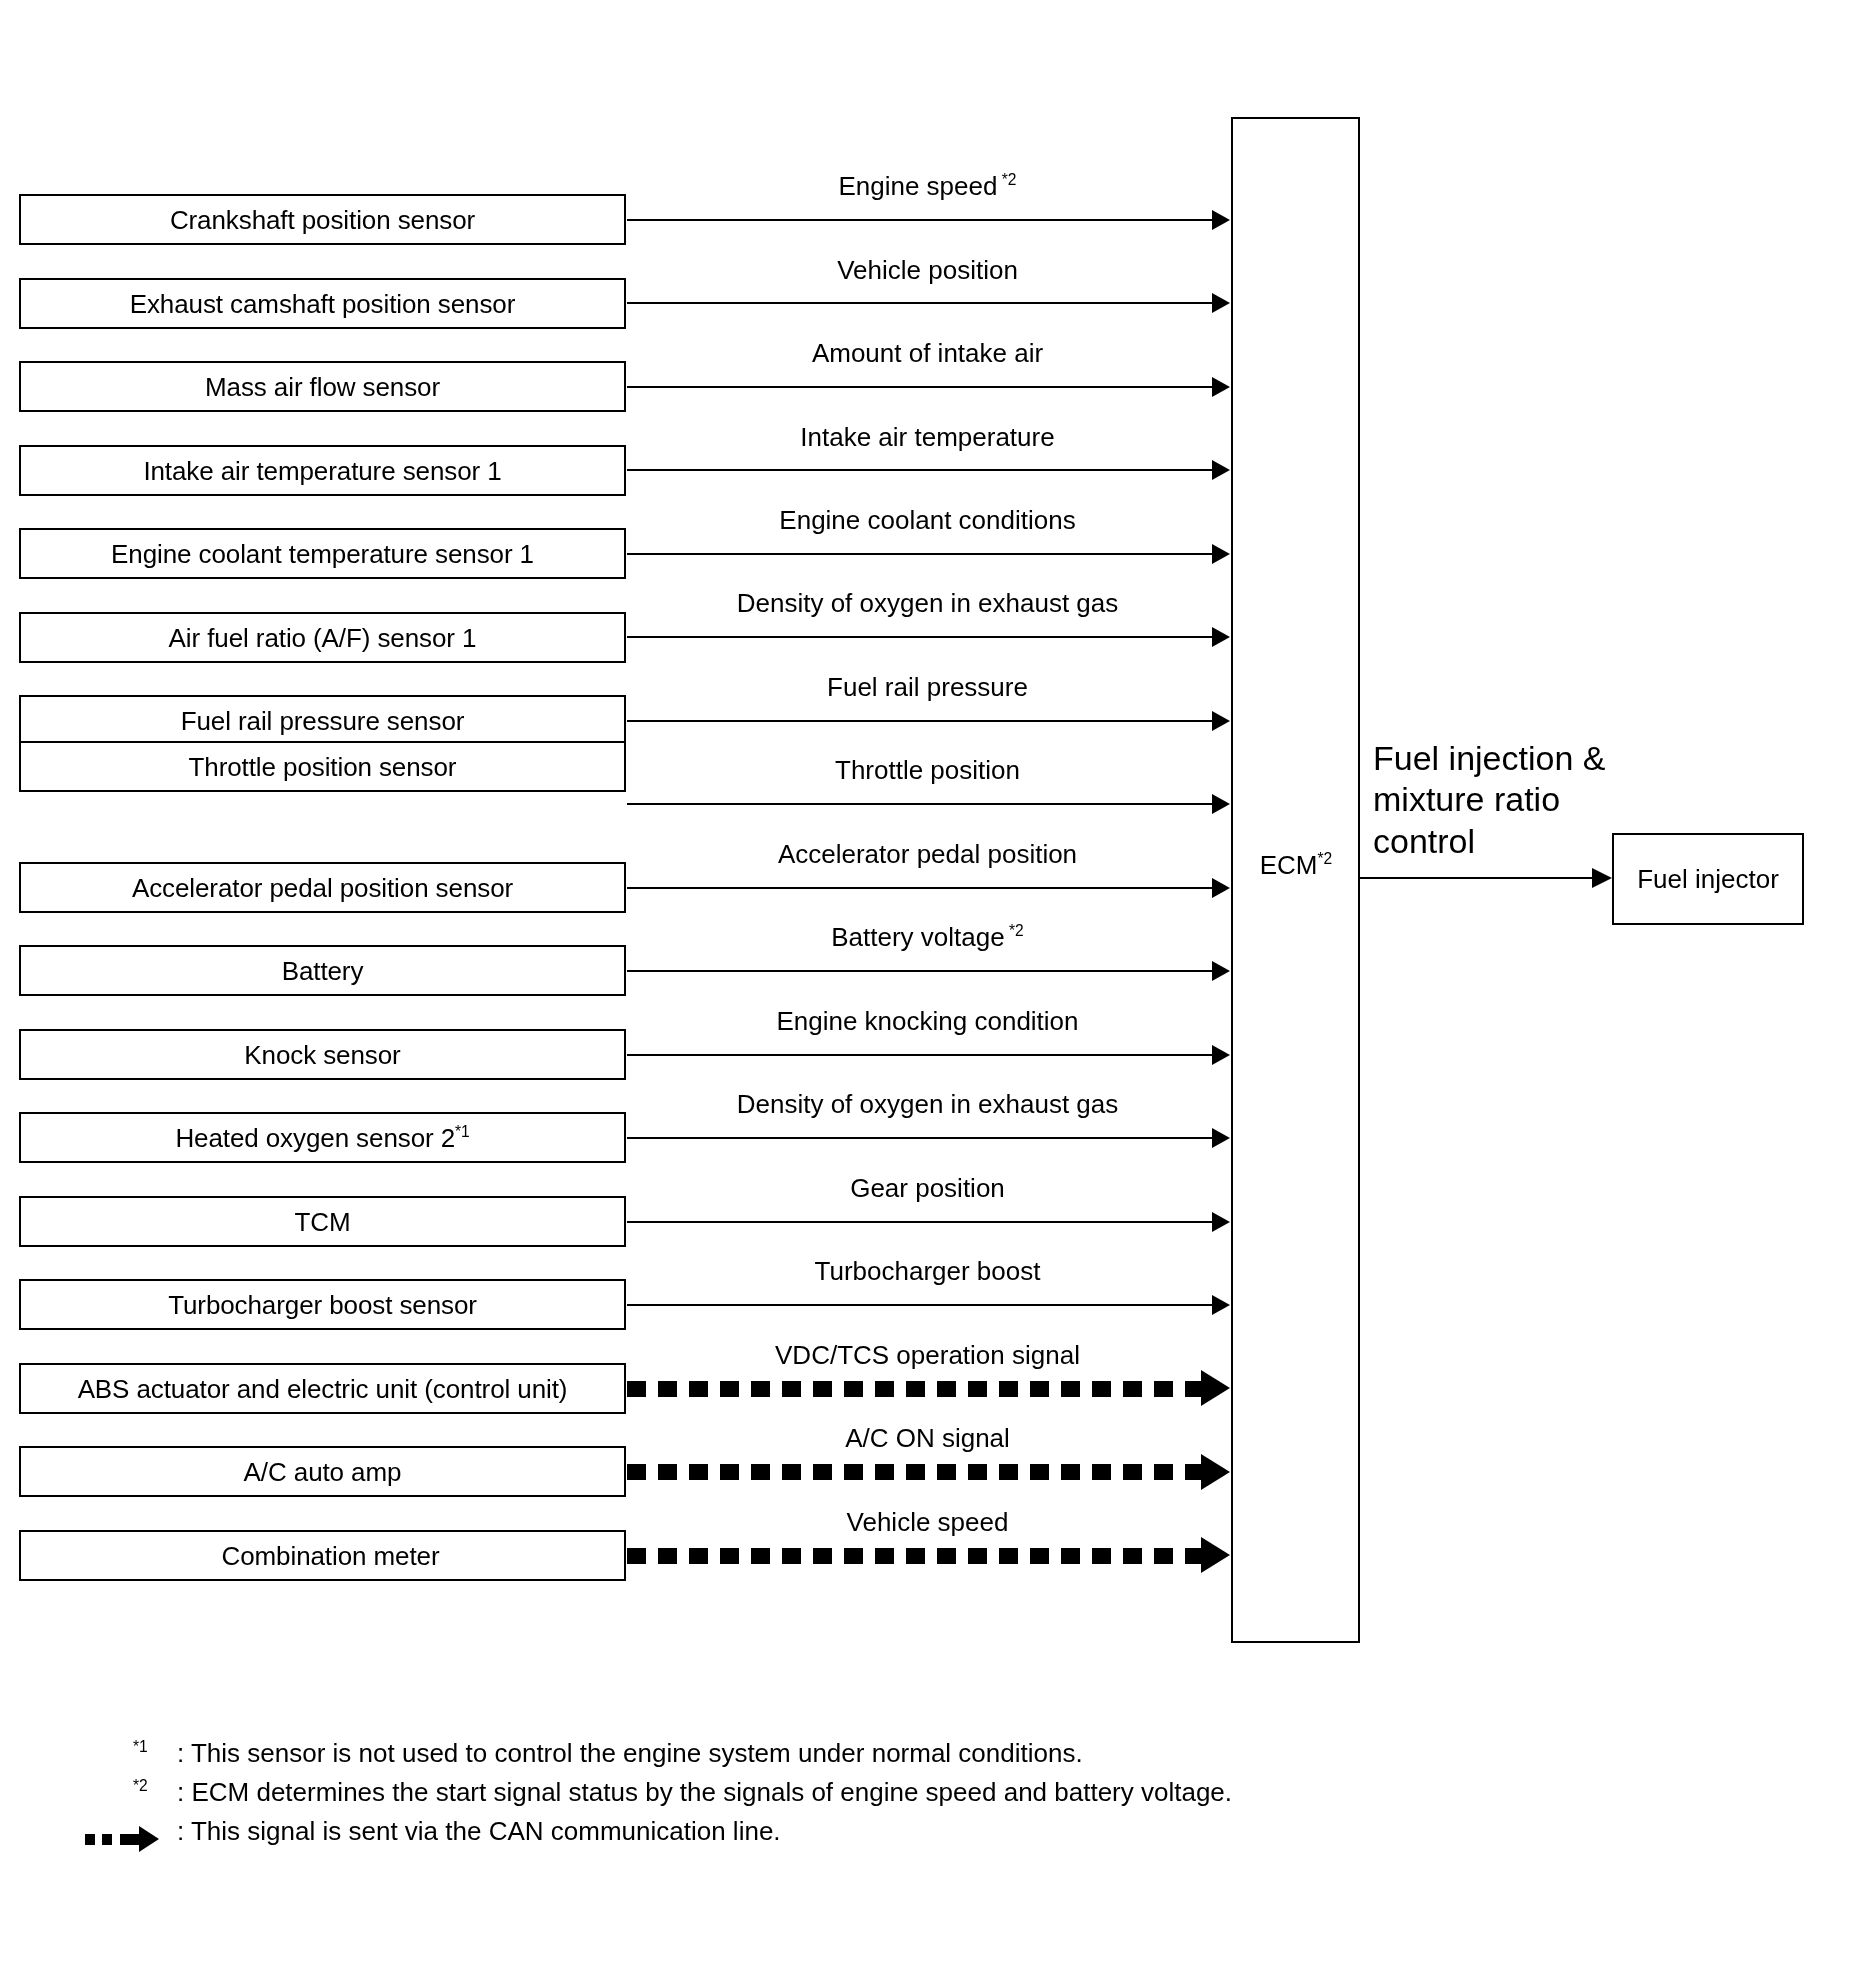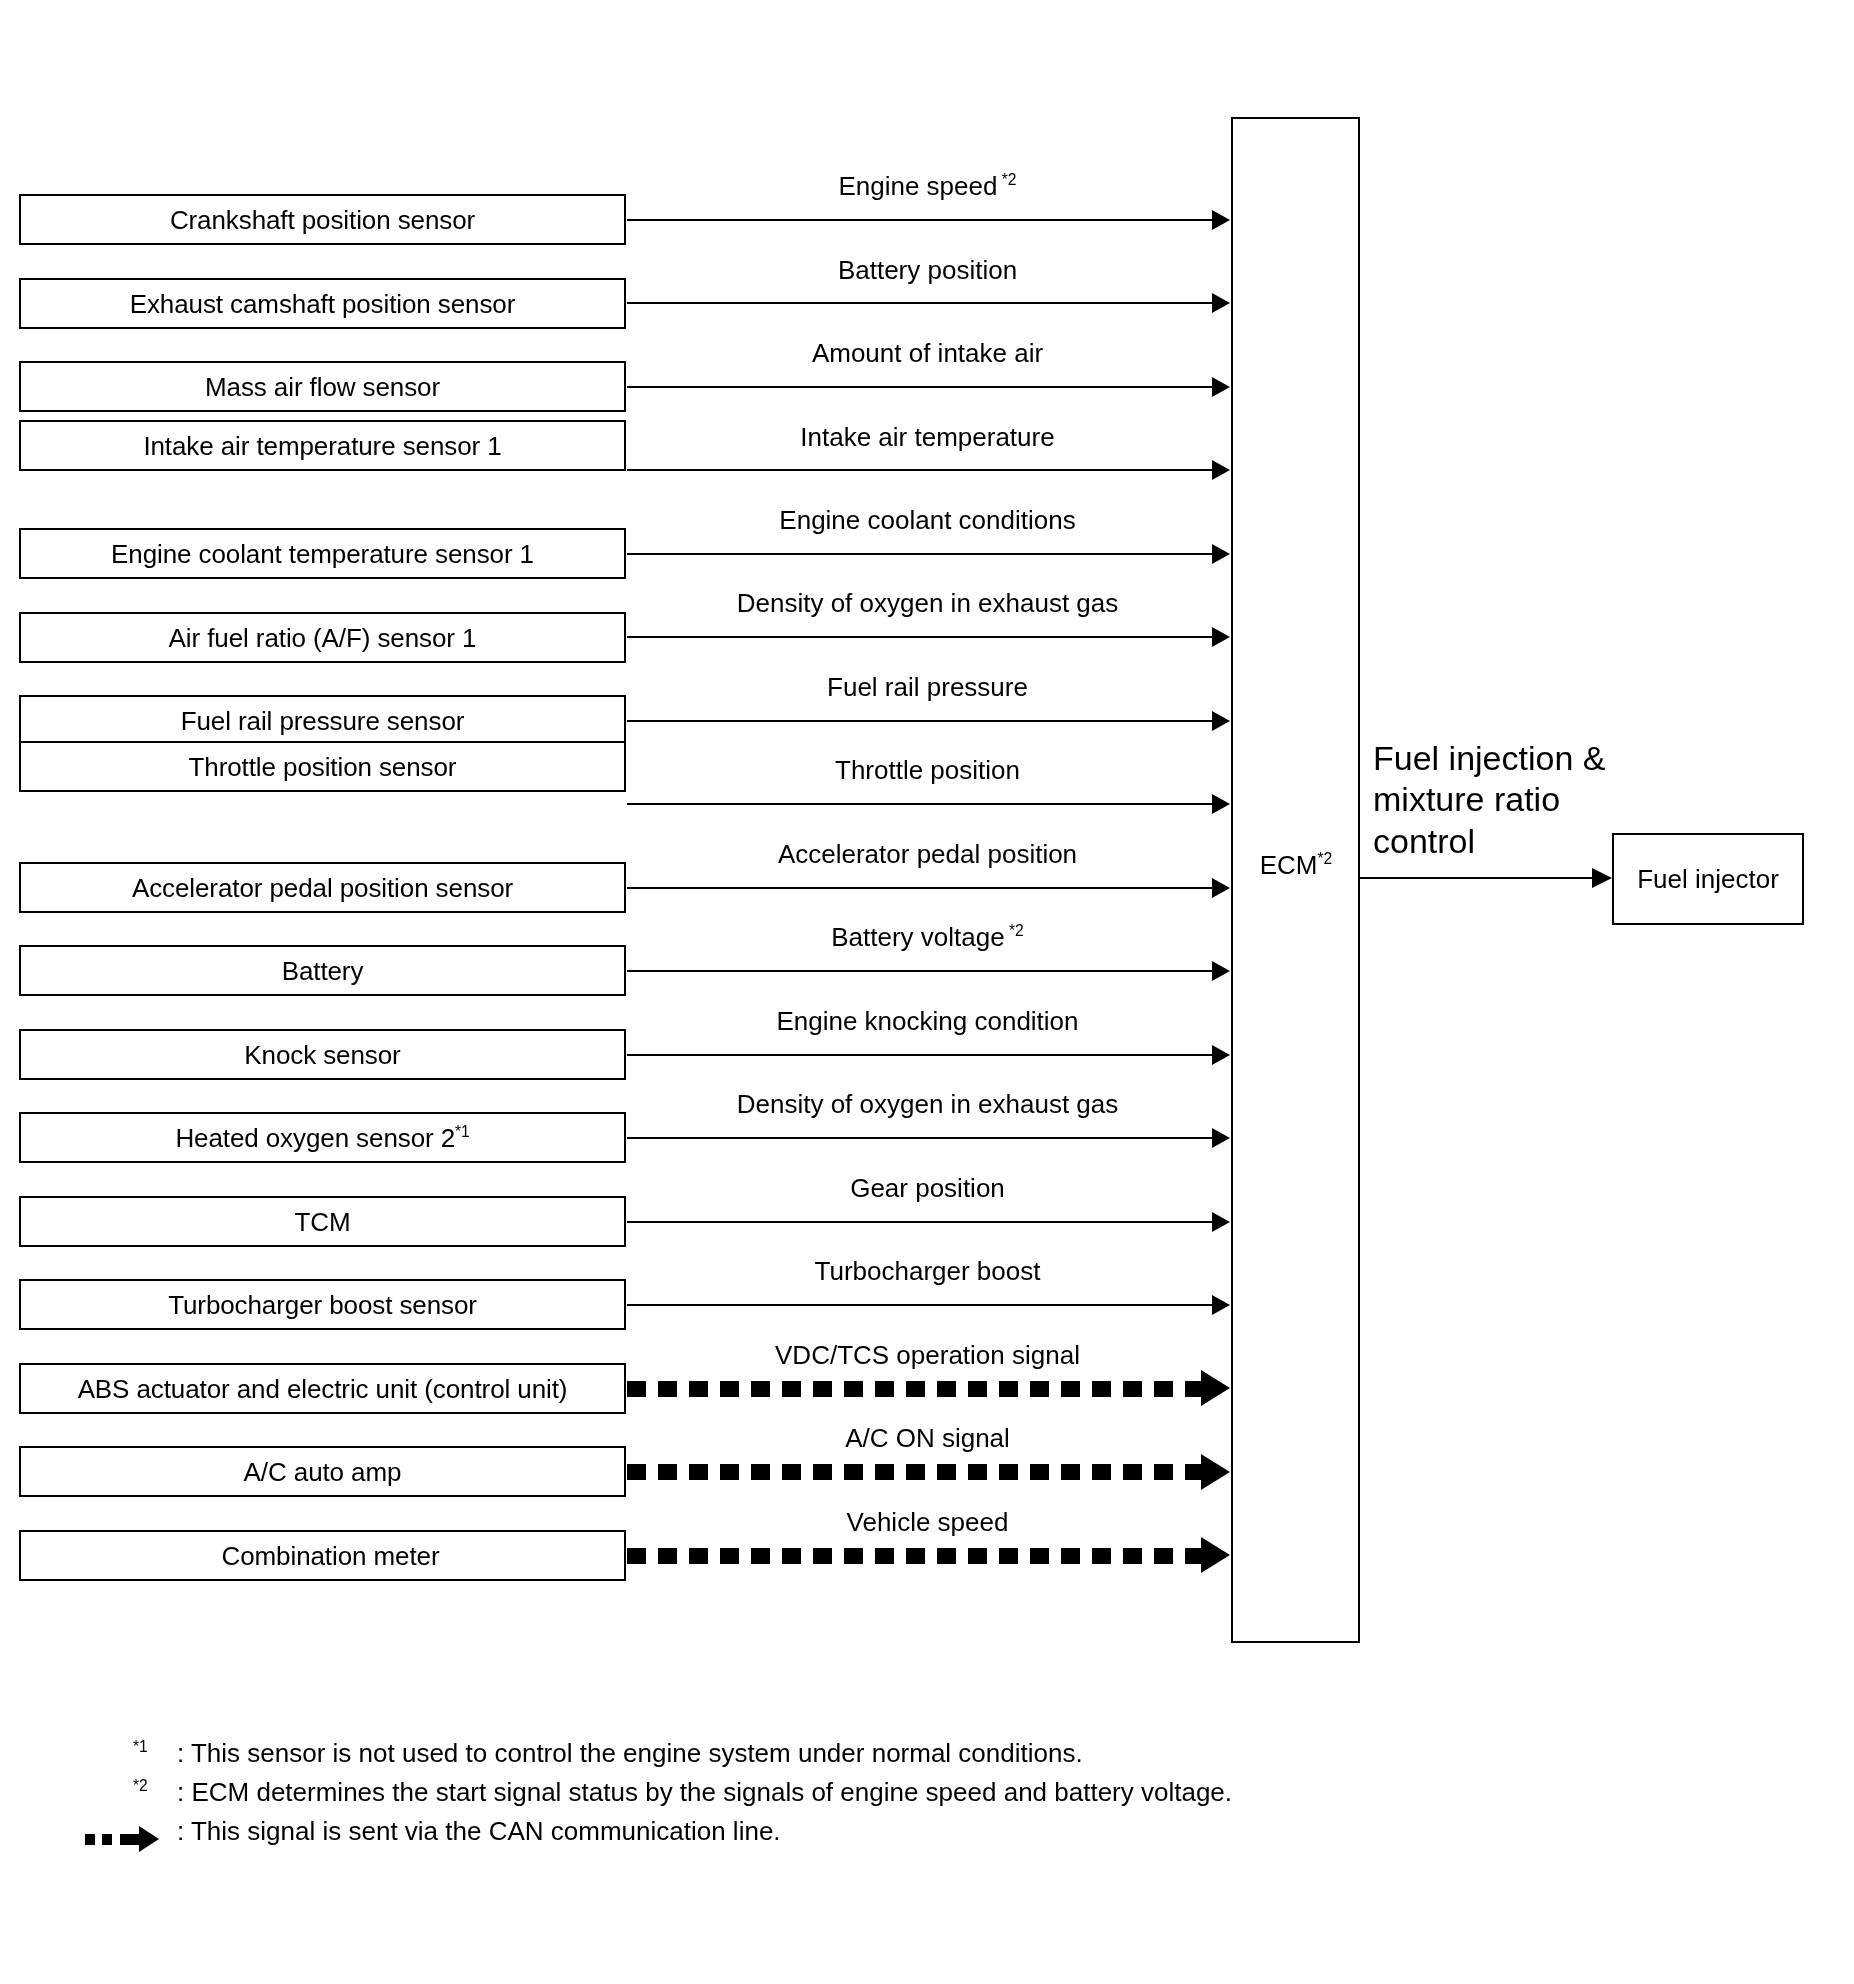--- a/index.html
+++ b/index.html
@@ -211,30 +211,30 @@
   <div id="rows-layer">
       <div class="sensor-box" style="top: 194px;">
         <span class="lbl">Crankshaft position sensor</span>
       </div>
       <div class="signal-label" style="left: 537px; top: 173px;">Engine speed<span class="sup"> *2</span></div>
       <div class="arrow-line" style="top: 219px; width: 585px;"></div>
       <div class="arrow-head" style="left: 1212px; top: 210px;"></div>
       <div class="sensor-box" style="top: 278px;">
         <span class="lbl">Exhaust camshaft position sensor</span>
       </div>
-      <div class="signal-label" style="left: 537px; top: 257px;">Battery position</div>
+      <div class="signal-label" style="left: 537px; top: 257px;">Vehicle position</div>
       <div class="arrow-line" style="top: 302px; width: 585px;"></div>
       <div class="arrow-head" style="left: 1212px; top: 293px;"></div>
       <div class="sensor-box" style="top: 361px;">
         <span class="lbl">Mass air flow sensor</span>
       </div>
       <div class="signal-label" style="left: 537px; top: 340px;">Amount of intake air</div>
       <div class="arrow-line" style="top: 386px; width: 585px;"></div>
       <div class="arrow-head" style="left: 1212px; top: 377px;"></div>
-      <div class="sensor-box" style="top: 420px;">
+      <div class="sensor-box" style="top: 445px;">
         <span class="lbl">Intake air temperature sensor 1</span>
       </div>
       <div class="signal-label" style="left: 537px; top: 424px;">Intake air temperature</div>
       <div class="arrow-line" style="top: 469px; width: 585px;"></div>
       <div class="arrow-head" style="left: 1212px; top: 460px;"></div>
       <div class="sensor-box" style="top: 528px;">
         <span class="lbl">Engine coolant temperature sensor 1</span>
       </div>
       <div class="signal-label" style="left: 537px; top: 507px;">Engine coolant conditions</div>
       <div class="arrow-line" style="top: 553px; width: 585px;"></div>

